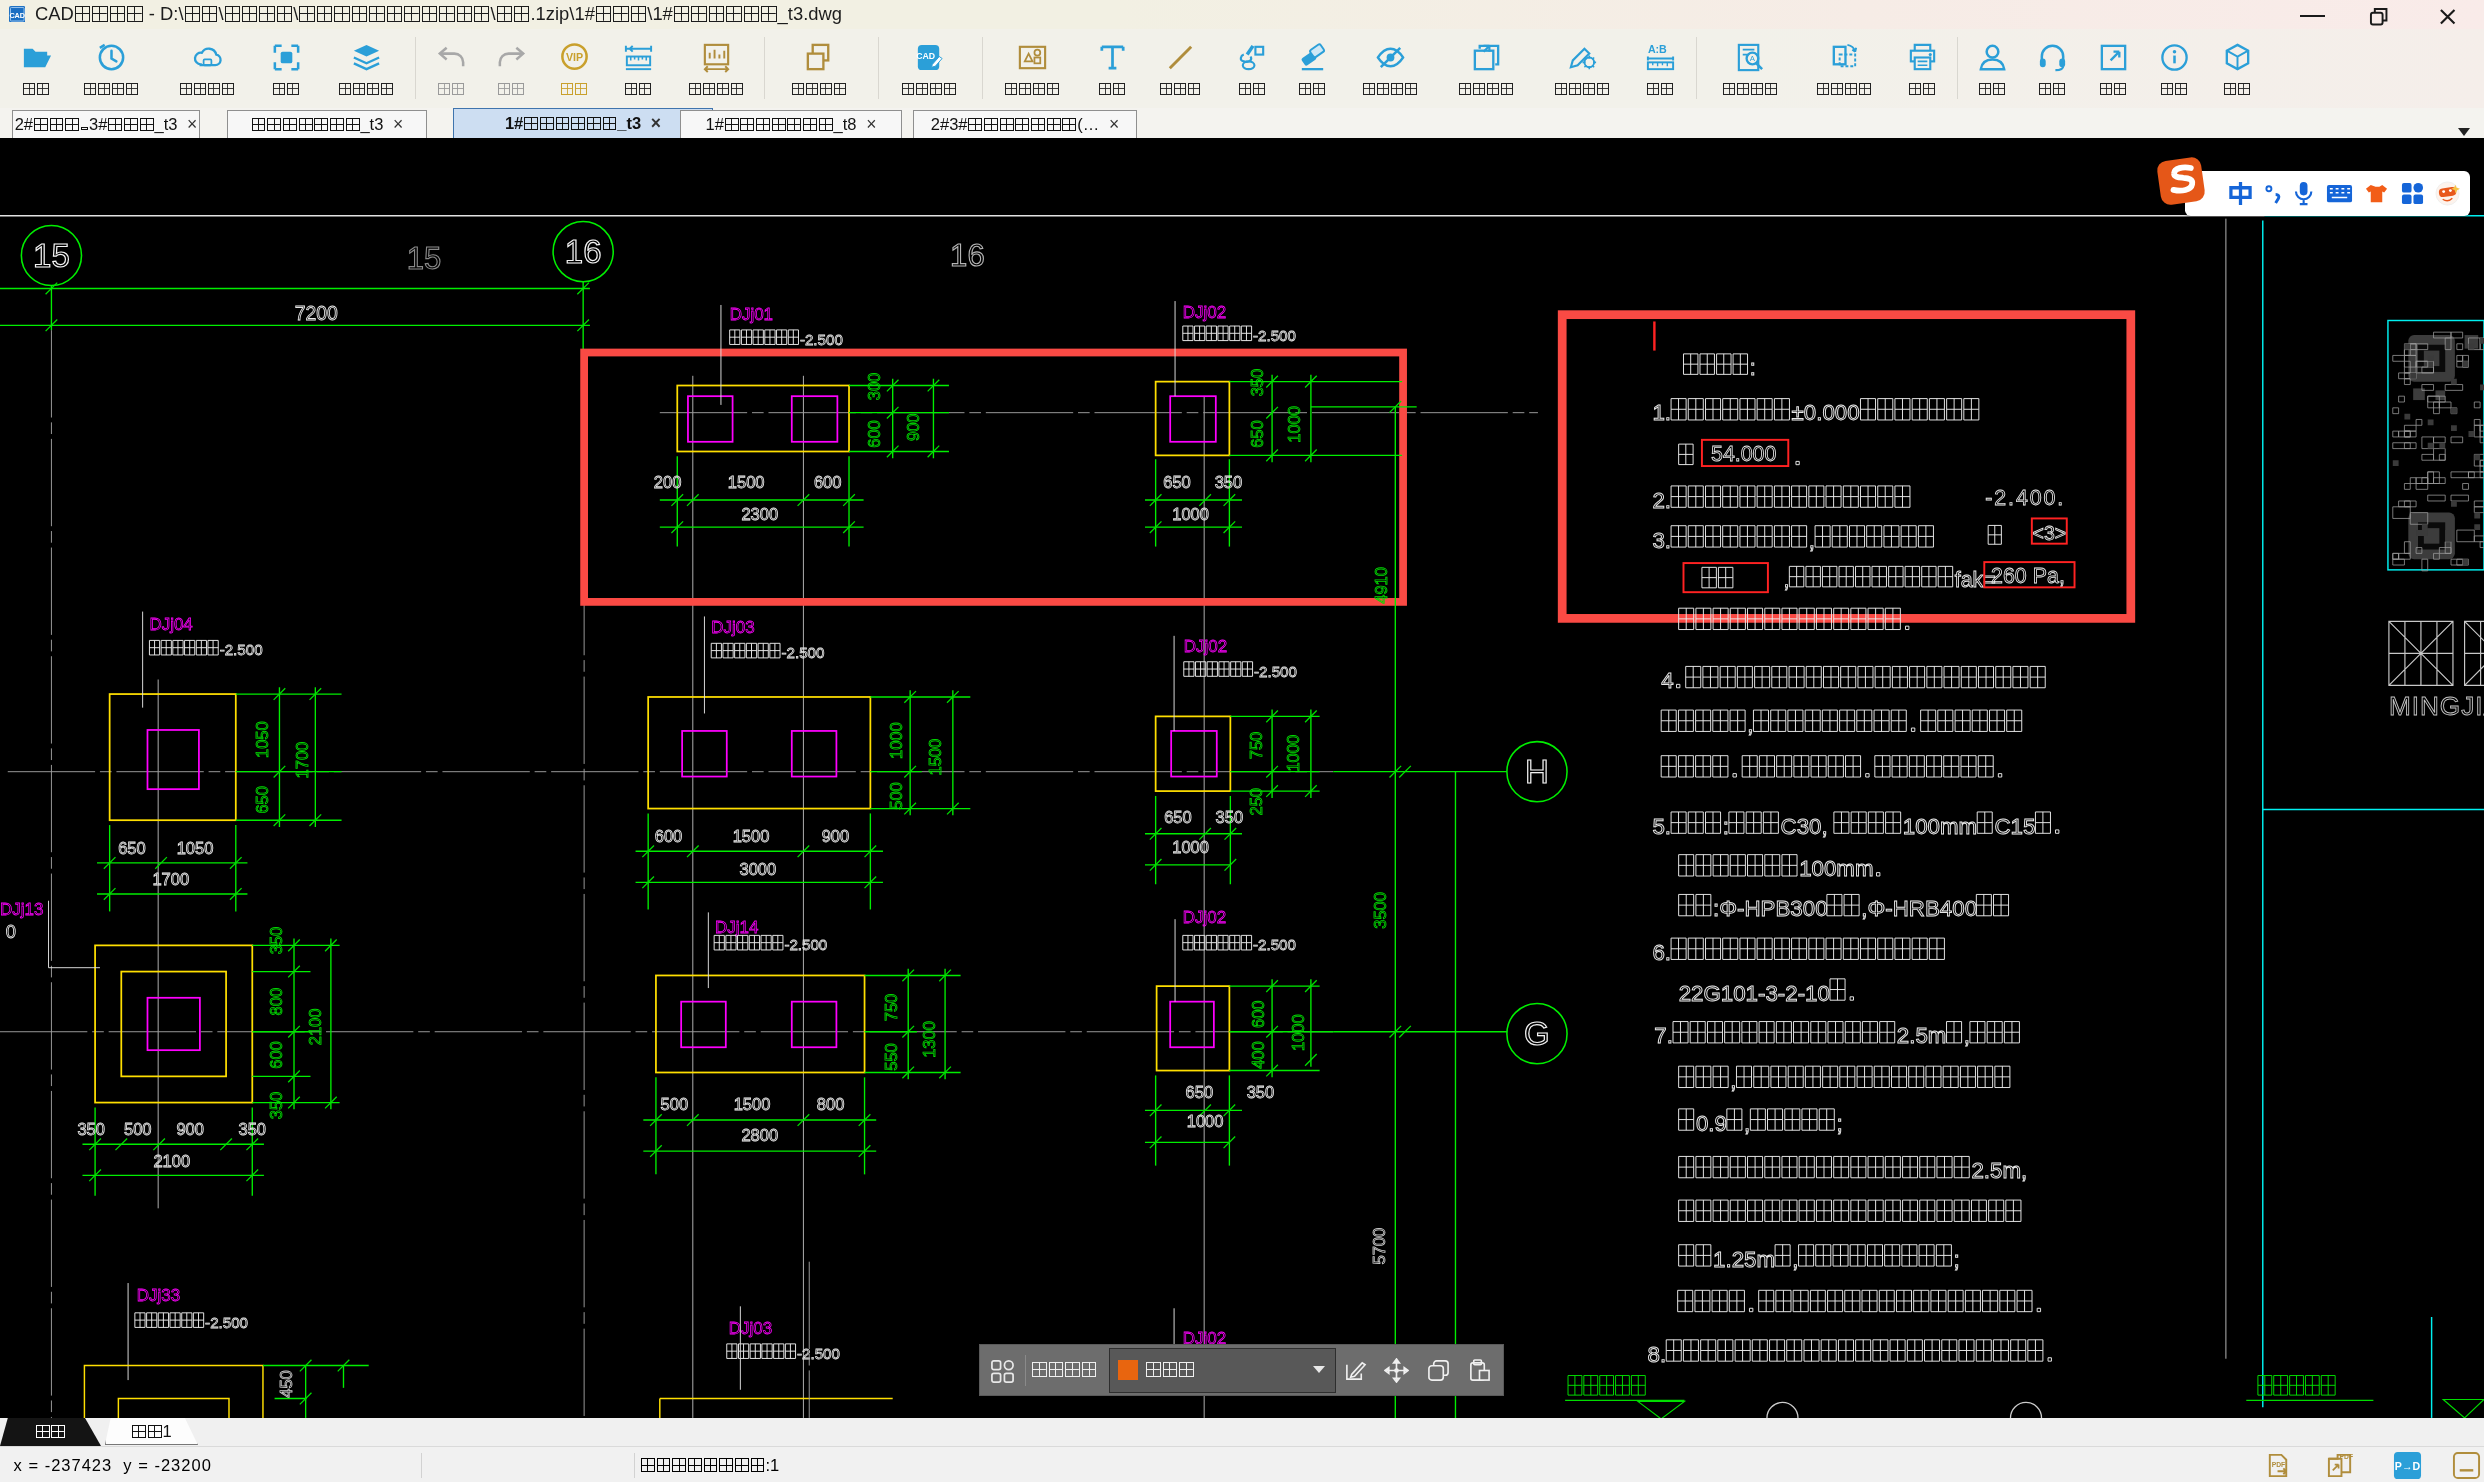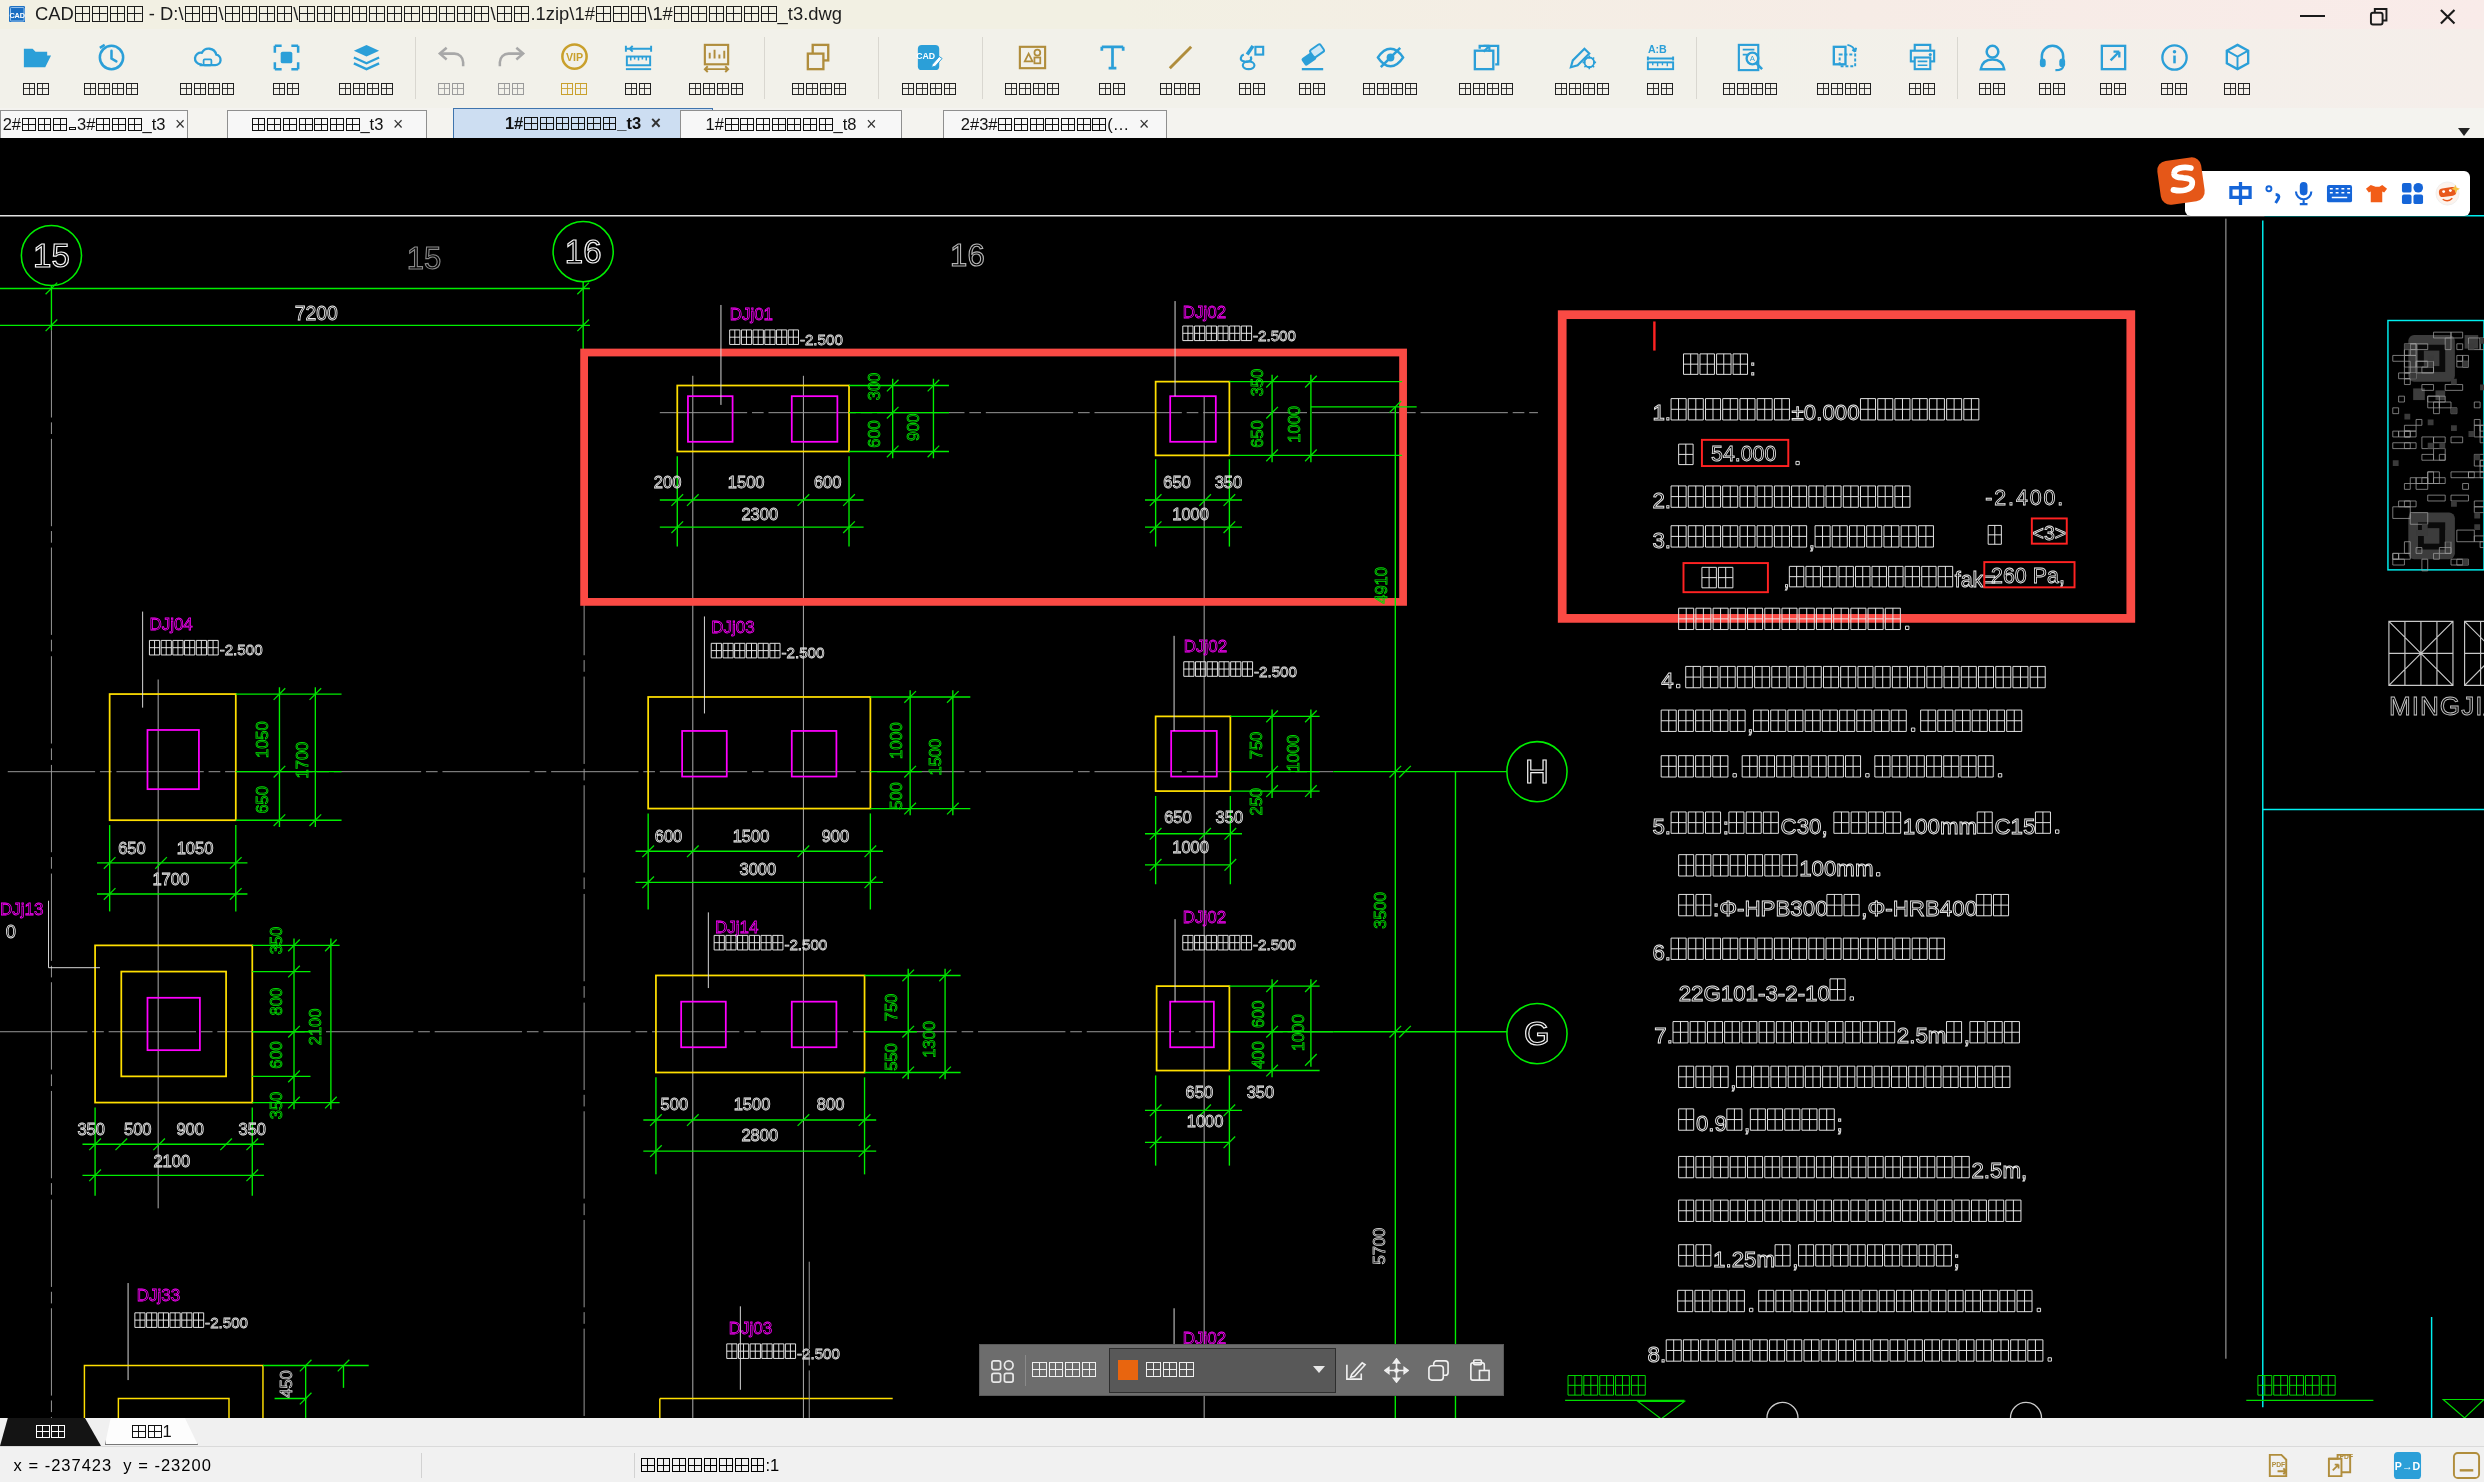--- a/index.html
+++ b/index.html
@@ -280,25 +280,25 @@
         <div class="tlab"><i class="z"></i><i class="z"></i></div>
       </div>
       <div class="tsep" style="left:415px"></div>
       <div class="tsep" style="left:764px"></div>
       <div class="tsep" style="left:878px"></div>
       <div class="tsep" style="left:982px"></div>
       <div class="tsep" style="left:1696px"></div>
       <div class="tsep" style="left:1957px"></div>
     </div>
 <div id="tabbar">
-      <div class="tab" style="left:0;width:188px"><span class="tl">2#<i class="z"></i><i class="z"></i><i class="z"></i><i class="zp"></i>3#<i class="z"></i><i class="z"></i><i class="z"></i>_t3</span><span class="tx">×</span></div>
+      <div class="tab" style="left:12px;width:188px"><span class="tl">2#<i class="z"></i><i class="z"></i><i class="z"></i><i class="zp"></i>3#<i class="z"></i><i class="z"></i><i class="z"></i>_t3</span><span class="tx">×</span></div>
       <div class="tab" style="left:227px;width:200px"><span class="tl"><i class="z"></i><i class="z"></i><i class="z"></i><i class="z"></i><i class="z"></i><i class="z"></i><i class="z"></i>_t3</span><span class="tx">×</span></div>
       <div class="tab active" style="left:453px;width:260px"><span class="tl">1#<i class="z"></i><i class="z"></i><i class="z"></i><i class="z"></i><i class="z"></i><i class="z"></i>_t3</span><span class="tx">×</span></div>
       <div class="tab" style="left:680px;width:222px"><span class="tl">1#<i class="z"></i><i class="z"></i><i class="z"></i><i class="z"></i><i class="z"></i><i class="z"></i><i class="z"></i>_t8</span><span class="tx">×</span></div>
-      <div class="tab" style="left:943px;width:224px"><span class="tl">2#3#<i class="z"></i><i class="z"></i><i class="z"></i><i class="z"></i><i class="z"></i><i class="z"></i><i class="z"></i>(…</span><span class="tx">×</span></div>
+      <div class="tab" style="left:913px;width:224px"><span class="tl">2#3#<i class="z"></i><i class="z"></i><i class="z"></i><i class="z"></i><i class="z"></i><i class="z"></i><i class="z"></i>(…</span><span class="tx">×</span></div>
       <div style="position:absolute;right:13.6px;top:20.4px;width:0;height:0;border-left:6.8px solid transparent;border-right:6.8px solid transparent;border-top:8.7px solid #222"></div>
     </div>
 <div id="canvas"></div>
 <svg width="2484" height="1280" viewBox="0 142 2560 1319" style="position:absolute;left:0;top:138px" font-family="&quot;Liberation Sans&quot;,sans-serif">
       <rect x="0" y="142" width="2560" height="1319" fill="#000"></rect>
       <line x1="0" y1="222" x2="2334" y2="222" stroke="#e2e2e2" stroke-width="1.6"></line>
       <line x1="2334" y1="222" x2="2560" y2="222" stroke="#00f0f0" stroke-width="1.5"></line>
       <line x1="2332" y1="227" x2="2332" y2="1450" stroke="#00f0f0" stroke-width="1.5"></line>
       <line x1="2294" y1="225" x2="2294" y2="1400" stroke="#b9b9b9" stroke-width="1"></line>
       <line x1="2332" y1="834" x2="2560" y2="834" stroke="#00f0f0" stroke-width="1.5"></line>

